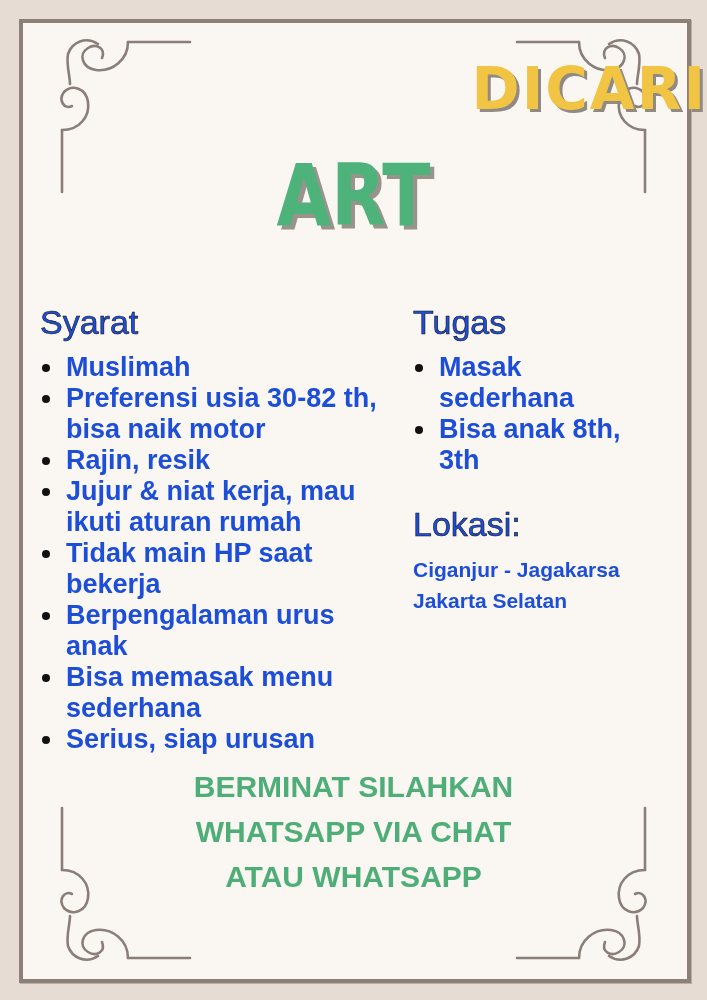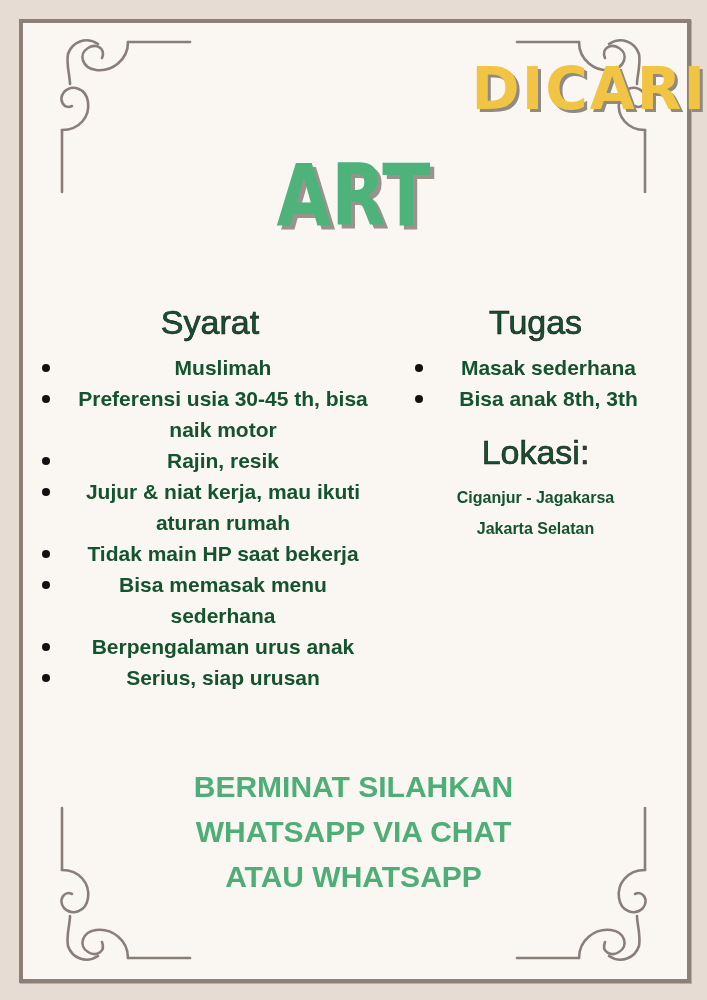--- a/index.html
+++ b/index.html
@@ -35,47 +35,47 @@
     .title-art {
       position: absolute; left: 0; right: 0; top: 145px;
       text-align: center;
       font-family: "DejaVu Sans", sans-serif;
       font-size: 86px; font-weight: bold;
       letter-spacing: 0px;
       color: #4db37a;
       text-shadow: 5px 4px 0 #9a938c;
       transform: scaleX(0.82);
     }
-    .col { position: absolute; color: #14532d; text-align: center; }
+    .col { position: absolute; color: #1d4ed8; }
     .col-left { left: 40px; top: 300px; width: 340px; }
     .col-right { left: 413px; top: 300px; width: 245px; }
     .heading {
       font-family: "Liberation Sans", sans-serif;
       font-size: 34px; font-weight: normal;
       -webkit-text-stroke: 0.6px #111;
       margin: 0 0 8px 0; line-height: 44px;
     }
     ul.list {
       list-style: none; margin: 0; padding: 0;
     }
     ul.list li {
       position: relative;
       padding-left: 26px;
       font-family: "Liberation Sans", sans-serif;
-      font-size: 21px; font-weight: bold;
+      font-size: 27px; font-weight: bold;
       line-height: 31px;
     }
     ul.list li::before {
       content: ""; position: absolute; left: 2px; top: 12px;
       width: 8px; height: 8px; border-radius: 50%; background: #111;
     }
-    .lokasi { margin-top: 16px; }
+    .lokasi { margin-top: 26px; }
     .lokasi-text {
       font-family: "Liberation Sans", sans-serif;
-      font-size: 16px; font-weight: bold; line-height: 31px;
+      font-size: 21px; font-weight: bold; line-height: 31px;
     }
     .cta {
       position: absolute; left: 0; right: 0; top: 764px;
       text-align: center;
       font-family: "Liberation Sans", sans-serif;
       font-size: 30px; font-weight: bold;
       color: #4fae78;
       line-height: 45px;
     }
     .cta div { display: block; }
@@ -130,26 +130,26 @@
   </svg>
 </div>
 
 <div class="title-dicari">DICARI</div>
 <div class="title-art">ART</div>
 
 <div class="col col-left">
   <div class="heading">Syarat</div>
   <ul class="list">
     <li>Muslimah</li>
-    <li>Preferensi usia 30-45 th, bisa naik motor</li>
+    <li>Preferensi usia 30-82 th, bisa naik motor</li>
     <li>Rajin, resik</li>
     <li>Jujur &amp; niat kerja, mau ikuti aturan rumah</li>
     <li>Tidak main HP saat bekerja</li>
+    <li>Berpengalaman urus anak</li>
     <li>Bisa memasak menu sederhana</li>
-    <li>Berpengalaman urus anak</li>
     <li>Serius, siap urusan</li>
   </ul>
 </div>
 
 <div class="col col-right">
   <div class="heading">Tugas</div>
   <ul class="list">
     <li>Masak sederhana</li>
     <li>Bisa anak 8th, 3th</li>
   </ul>

